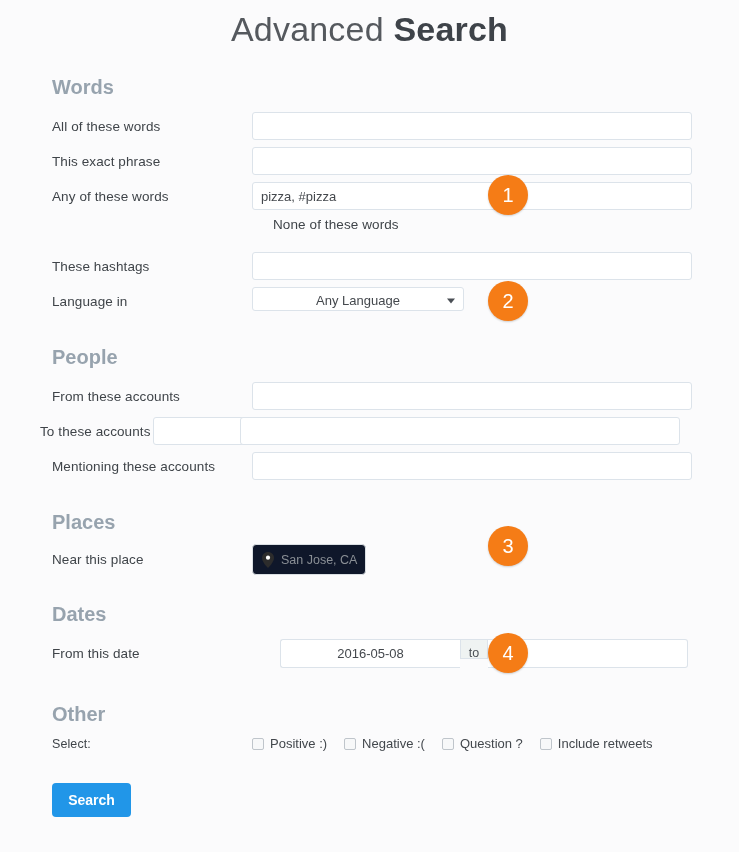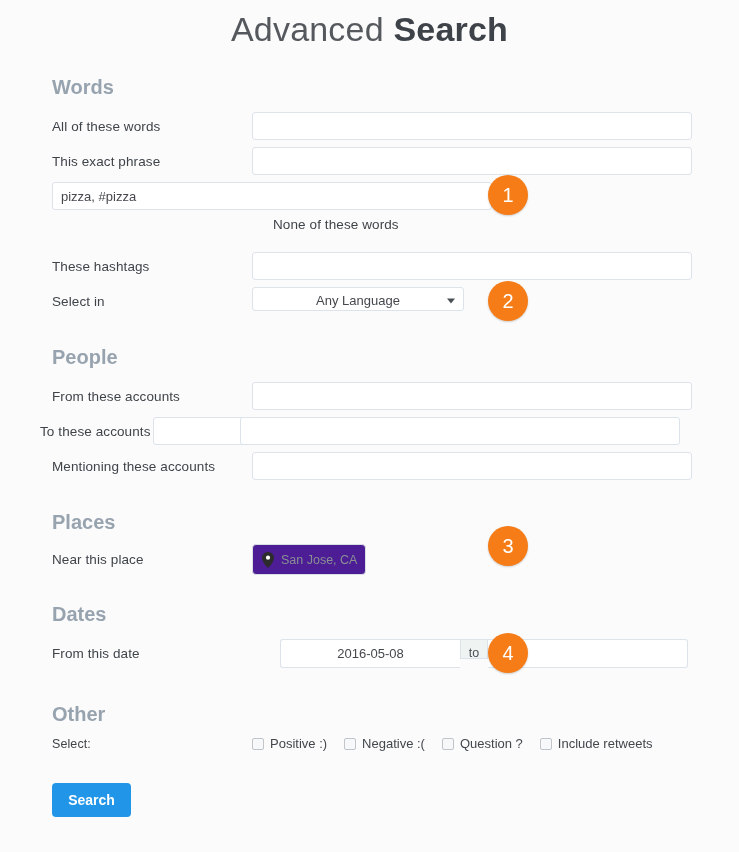--- a/index.html
+++ b/index.html
@@ -102,21 +102,21 @@
     border-top: 5px solid #4a4f55;
   }
 
   
   .place-box {
     box-sizing: border-box;
     display: flex;
     align-items: center;
     width: 114px;
     height: 31px;
-    background: #4c1d95;
+    background: #0f172a;
     border: 1px solid #dadfe3;
     border-radius: 4px;
     padding: 11px 9px;
     cursor: pointer;
   }
   .pin-icon { flex: 0 0 auto; margin-right: 7px; display: block; }
   .place-text {
     font-size: 12.5px;
     color: #8a8f95;
     white-space: nowrap;
@@ -241,35 +241,36 @@
     <label class="field-label">All of these words</label>
     <input class="text-input" style="width: 440px;" type="text" value="">
   </div>
 
   <div class="abs form-row" style="left:52px; top:147px; width:642px;">
     <label class="field-label">This exact phrase</label>
     <input class="text-input" style="width: 440px;" type="text" value="">
   </div>
 
   <div class="abs form-row" style="left:52px; top:182px; width:642px;">
+    <label class="field-label">Any of these words</label>
     <input class="text-input" style="width: 440px;" type="text" value="pizza, #pizza">
   </div>
 
   <div class="abs form-row" style="left:52px; top:217px; width:642px;flex-direction:column;">
     <label class="field-label">None of these words</label>
     <input class="text-input" style="width: 440px;" type="text" value="">
   </div>
 
   <div class="abs form-row" style="left:52px; top:252px; width:642px;">
     <label class="field-label">These hashtags</label>
     <input class="text-input" style="width: 440px;" type="text" value="">
   </div>
 
   <div class="abs form-row" style="left:52px; top:287px; width:642px;">
-    <label class="field-label">Select in</label>
+    <label class="field-label">Language in</label>
     <div class="select-wrap">
       <div class="select-box">Any Language</div>
       <span class="select-caret"></span>
     </div>
   </div>
 
   <div class="abs" style="left:52px; top:346px;">
     <div class="section-heading">People</div>
   </div>
 

